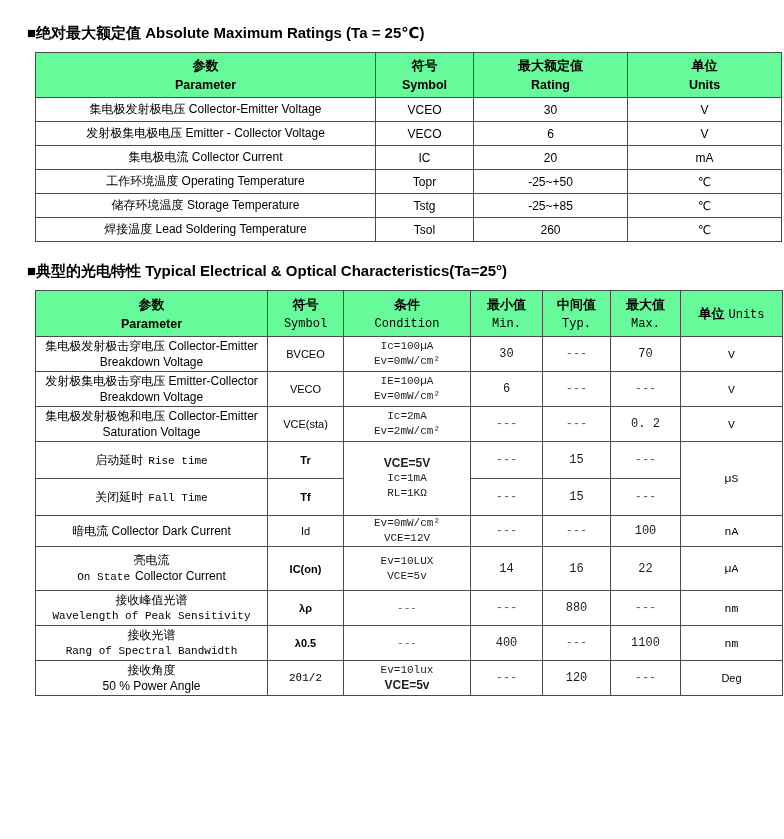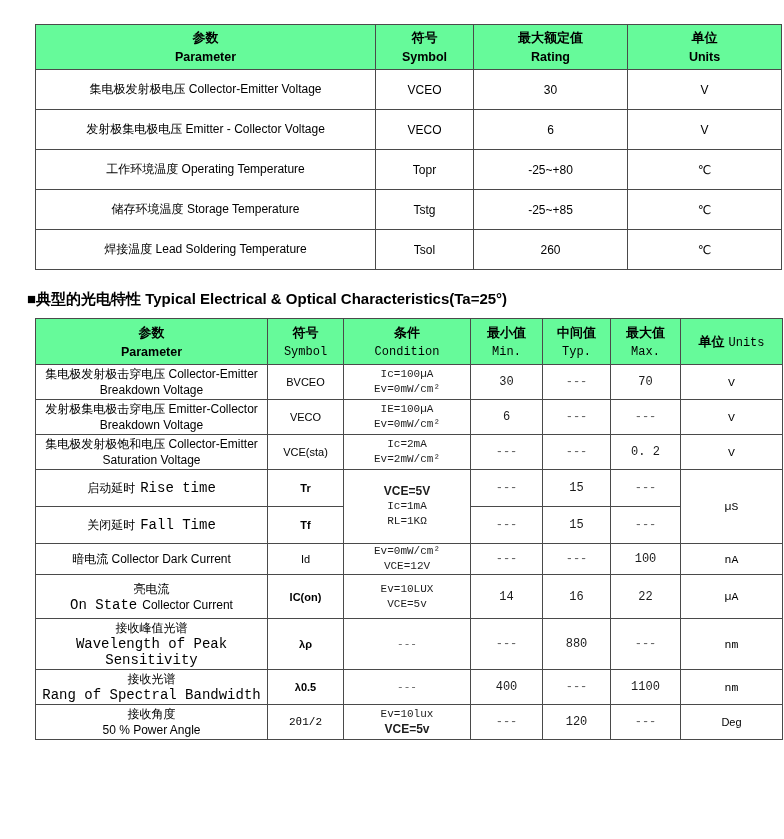--- a/index.html
+++ b/index.html
@@ -23,51 +23,52 @@
     padding:0 2px;box-sizing:border-box;overflow:hidden;
   }
   .t thead th{background:var(--green,#66FA9A);padding:3px 2px;}
   .zh{display:block;font-size:13px;line-height:20px;font-weight:bold;}
   .enb{display:block;font-size:12.5px;line-height:18px;font-weight:bold;}
   .enm{display:block;font-size:12px;line-height:18px;font-weight:normal;}
   .mono{font-family:"Liberation Mono","DejaVu Sans Mono",monospace;}
 
   
   #table1{width:746px;}
-  #table1 tbody tr{height:40px;}
+  #table1 tbody tr{height:24px;}
   #table1 tbody td{font-size:12px;}
   #table1 tr.pcrow{height:66px;}
   .pcleft{text-align:left !important;padding:2px 7px !important;line-height:21px;}
   .pcleft .mono{margin-left:6px;font-size:11.5px;}
 
   
   #table2{width:747px;}
   #table2 thead tr{height:46px;}
   #table2 tr.r2{height:25px;}
   #table2 tr.r15{height:37px;}
   #table2 tr.r22{height:44px;}
   #table2 .p{font-size:12px;line-height:16px;padding:1px 3px;}
-  #table2 .p .mono{font-size:14px;}
+  #table2 .p .mono{font-size:11px;}
   .gap{margin-left:5px;}
   .sym{font-size:11px;}
   .sym.b{font-weight:bold;}
   .cond{font-size:11px;line-height:15px;color:#1d1d1d;}
   .cond .bs{font-family:"Liberation Sans","DejaVu Sans",sans-serif;font-weight:bold;font-size:12px;}
   .num{font-size:12px;color:#1a1a1a;}
   .dash{color:#5f5f5f;}
   .unit{font-size:11.5px;}
   .unit.sans{font-family:"Liberation Sans","DejaVu Sans",sans-serif;font-size:11px;}
   .uh .zh{display:inline;}
   .uh .mono{display:inline;font-size:12px;margin-left:4px;font-weight:normal;}
 </style>
 </head>
 <body>
 
 <div class="page">
 
+  <h2 class="sec-title">■绝对最大额定值 Absolute Maximum Ratings (Ta = 25℃)</h2>
 
   <table class="t" id="table1">
     <colgroup>
       <col style="width:340px">
         <col style="width:98px">
         <col style="width:154px">
         <col style="width:154px">
     </colgroup>
     <thead>
       <tr>
@@ -96,23 +97,29 @@
         <td>30</td>
         <td>V</td>
       </tr>
       <tr>
         <td>发射极集电极电压 Emitter - Collector Voltage</td>
         <td>VECO</td>
         <td>6</td>
         <td>V</td>
       </tr>
       <tr>
+        <td>集电极电流 Collector Current</td>
+        <td>IC</td>
+        <td>20</td>
+        <td>mA</td>
+      </tr>
+      <tr>
         <td>工作环境温度 Operating Temperature</td>
         <td>Topr</td>
-        <td>-25~+80</td>
+        <td>-25~+50</td>
         <td>℃</td>
       </tr>
       <tr>
         <td>储存环境温度 Storage Temperature</td>
         <td>Tstg</td>
         <td>-25~+85</td>
         <td>℃</td>
       </tr>
       <tr>
         <td>焊接温度 Lead Soldering Temperature</td>

